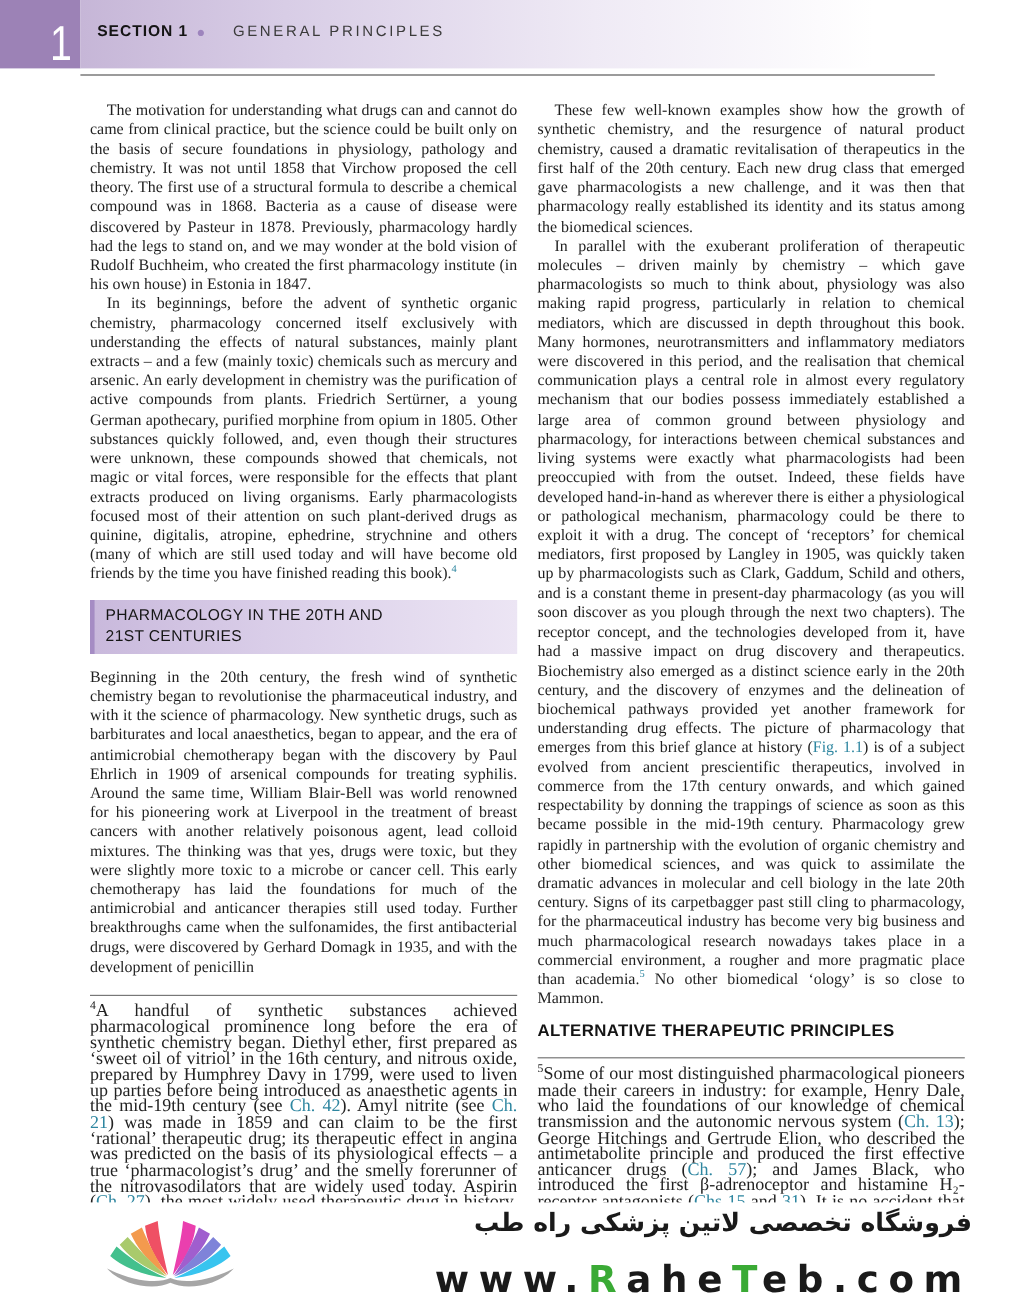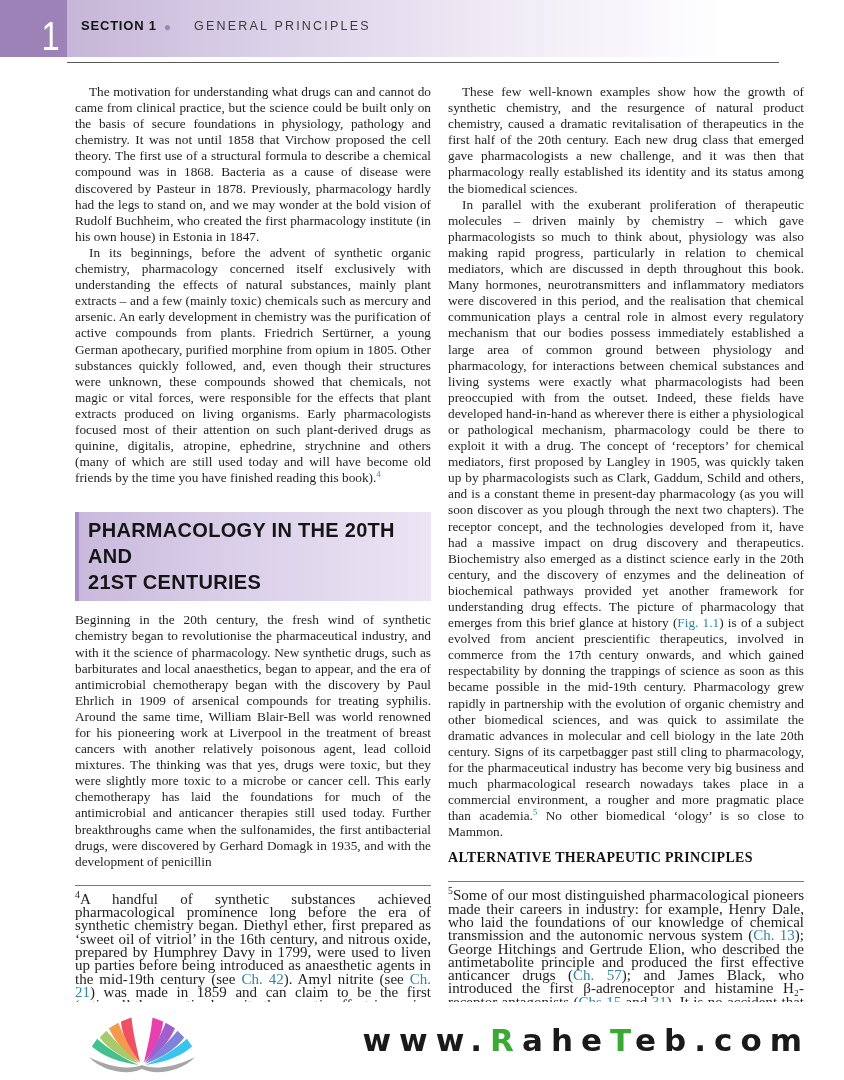--- a/index.html
+++ b/index.html
@@ -19,24 +19,24 @@
   
   .col{position:absolute;top:84px;width:356px;}
   .col-left{left:75px;}
   .col-right{left:448px;}
   .body{margin:0;font-size:13.3px;line-height:16.1px;text-align:justify;}
   .indent{text-indent:14px;}
   .t-link{color:#2e86a0;}
   .t-sup{vertical-align:super;font-size:0.65em;line-height:0;}
   .t-green{color:#3aaa35;}
 
-  .heading-box{margin:26px 0 11px 0;padding:5px 10px 6px 9px;border-left:4px solid #a58cc4;
+  .heading-box{margin:14px 0 11px 0;padding:5px 10px 6px 9px;border-left:4px solid #a58cc4;
     background:linear-gradient(90deg,#c9b9dc 0%,#d9cde8 40%,#ece5f4 100%);
-    font-family:"Liberation Sans",sans-serif;font-weight:700;font-size:20px;line-height:1.3;letter-spacing:0.3px;color:#151515;}
-  .subheading{margin:10px 0 14px 0;font-family:Liberation Serif, serif;font-weight:700;font-size:14px;letter-spacing:0.3px;color:#141414;}
+    font-family:"Liberation Sans",sans-serif;font-weight:400;font-size:13px;line-height:1.3;letter-spacing:0.3px;color:#151515;}
+  .subheading{margin:10px 0 14px 0;font-family:Liberation Sans, sans-serif;font-weight:700;font-size:14px;letter-spacing:0.3px;color:#141414;}
 
   .fn-rule{margin:15px 0 7px 0;border-top:1px solid #777777;height:0;}
   .footnote{margin:0;font-size:15px;line-height:13.3px;text-align:justify;color:#222222;}
 
   
   .watermark{position:absolute;top:1002px;left:0;width:844px;height:78px;background:#ffffff;z-index:5;}
   .logo{position:absolute;left:76px;top:3px;width:132px;height:74px;}
   .wm-right{position:absolute;right:34px;top:4px;text-align:right;}
   .persian{font-family:"DejaVu Sans",sans-serif;font-weight:700;font-size:21px;color:#1a1a1a;line-height:1.3;}
   .url{font-family:"DejaVu Sans",sans-serif;font-weight:700;font-size:31px;letter-spacing:8px;color:#1a1a1a;line-height:1.2;margin-top:16px;white-space:nowrap;}
@@ -87,17 +87,18 @@
       <path d="M96 87 C 72 70, 58 52, 50 34 L64 26 C 72 46, 84 68, 96 87 Z" fill="#f39a4e"></path>
       <path d="M95 88 C 68 78, 48 64, 36 48 L46 38 C 60 54, 78 72, 95 88 Z" fill="#a9ca6c"></path>
       <path d="M95 90 C 64 86, 40 76, 24 62 L32 50 C 50 66, 72 80, 95 90 Z" fill="#43c08d"></path>
 
       <path d="M103 86 C 122 62, 130 44, 132 24 L116 18 C 114 40, 108 64, 103 86 Z" fill="#ea3fae"></path>
       <path d="M104 87 C 128 70, 142 52, 150 34 L136 26 C 128 46, 116 68, 104 87 Z" fill="#a05ece"></path>
       <path d="M105 88 C 132 78, 152 64, 164 48 L154 38 C 140 54, 122 72, 105 88 Z" fill="#7f83d9"></path>
       <path d="M105 90 C 136 86, 160 76, 176 62 L168 50 C 150 66, 128 80, 105 90 Z" fill="#38c4ef"></path>
     </svg>
     <div class="wm-right">
+      <div class="persian" dir="rtl">فروشگاه تخصصی لاتین پزشکی  راه طب</div>
       <div class="url"><span>www.</span><span class="t-green">R</span><span>ahe</span><span class="t-green">T</span><span>eb</span><span>.com</span></div>
     </div>
   </div>
 
 </div>
 
 </body></html>

